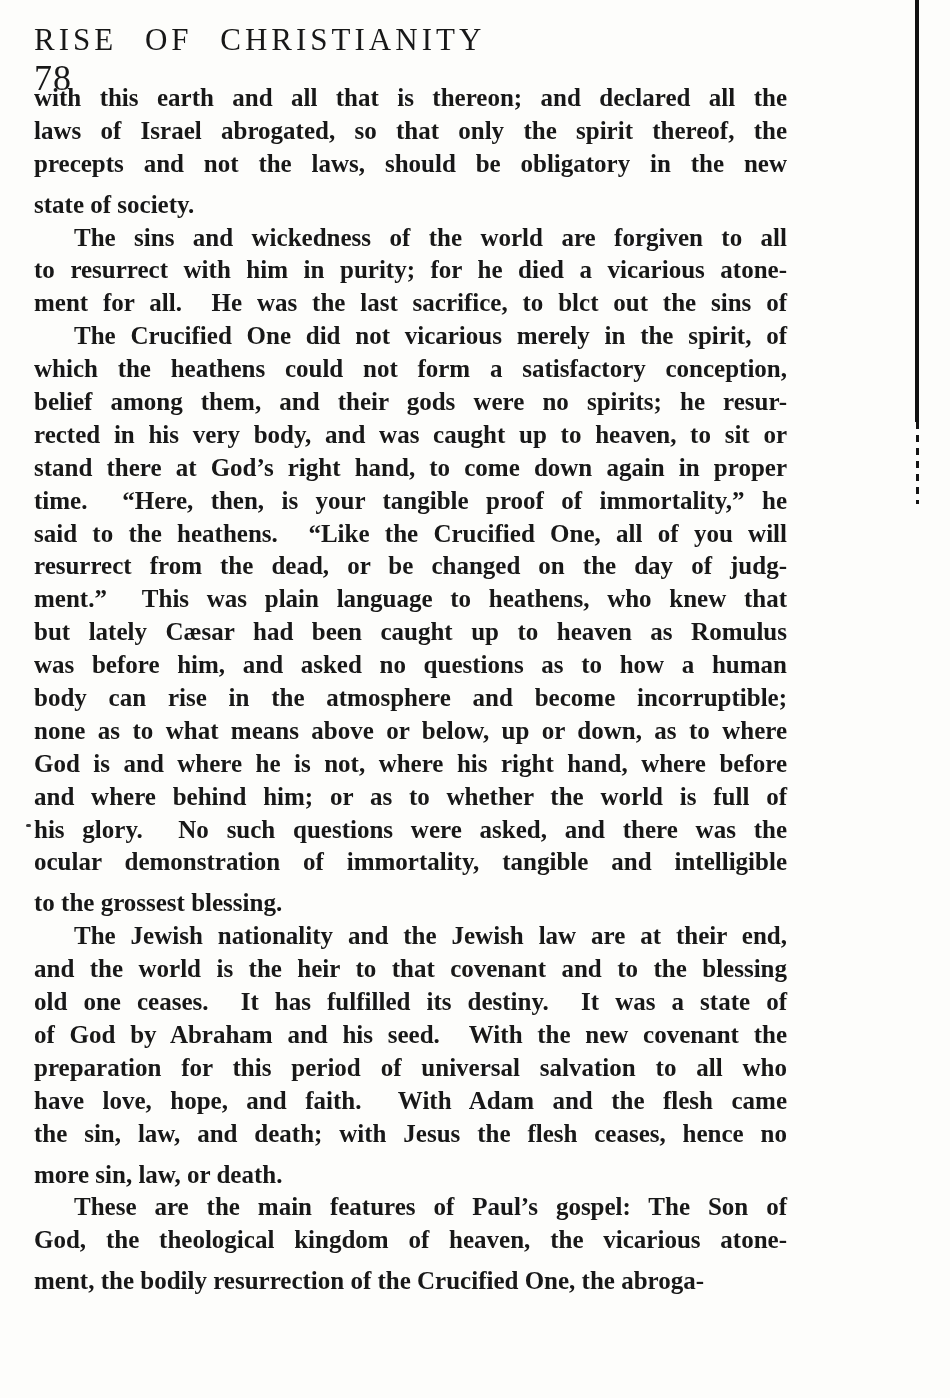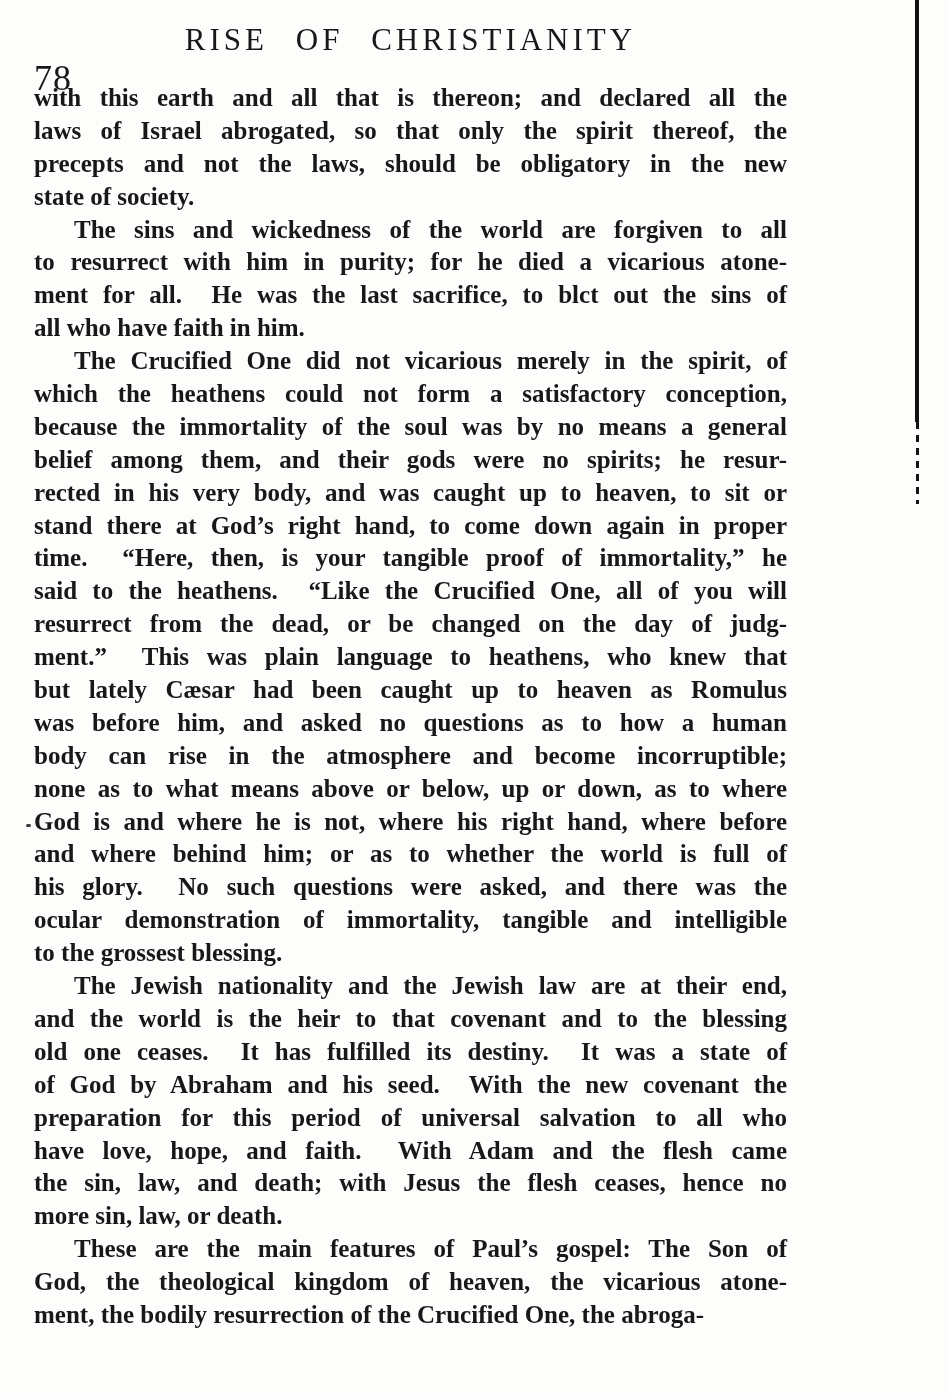--- a/index.html
+++ b/index.html
@@ -27,21 +27,21 @@
   .page-number {
     position: absolute;
     left: 0;
     top: 6px;
     font-size: 36px;
     letter-spacing: 1px;
     margin-top: 29px;
   }
   .running-title {
     display: block;
-    text-align: center;
+    text-align: left;
     font-size: 31px;
     letter-spacing: 4px;
     word-spacing: 16px;
     white-space: nowrap;
   }
   
   .text-block {
     position: absolute;
     top: 82px;
     left: 34px;
@@ -54,20 +54,21 @@
   .line {
     white-space: pre-wrap;
     text-align: justify;
     text-align-last: justify;
     height: 32.9px;
     overflow: visible;
   }
   .line.indent { text-indent: 40px; }
   .line.end {
     text-align-last: left;
+    margin-top: 8px;
   }
   
   .edge-line-solid {
     position: absolute;
     left: 915px;
     top: 0;
     width: 4px;
     height: 422px;
     background: #111111;
   }
@@ -105,27 +106,25 @@
       <div class="line">with this earth and all that is thereon; and declared all the</div>
       <div class="line">laws of Israel abrogated, so that only the spirit thereof, the</div>
       <div class="line">precepts and not the laws, should be obligatory in the new</div>
       <div class="line end">state of society.</div>
     </div>
 
     <div class="para">
       <div class="line indent">The sins and wickedness of the world are forgiven to all</div>
       <div class="line">to resurrect with him in purity; for he died a vicarious atone-</div>
       <div class="line">ment for all.  He was the last sacrifice, to blct out the sins of</div>
-      <div class="line end">all who have faith in him.</div>
     </div>
 
     <div class="para">
       <div class="line indent">The Crucified One did not vicarious merely in the spirit, of</div>
       <div class="line">which the heathens could not form a satisfactory conception,</div>
-      <div class="line">because the immortality of the soul was by no means a general</div>
       <div class="line">belief among them, and their gods were no spirits; he resur-</div>
       <div class="line">rected in his very body, and was caught up to heaven, to sit or</div>
       <div class="line">stand there at God’s right hand, to come down again in proper</div>
       <div class="line">time.  “Here, then, is your tangible proof of immortality,” he</div>
       <div class="line">said to the heathens.  “Like the Crucified One, all of you will</div>
       <div class="line">resurrect from the dead, or be changed on the day of judg-</div>
       <div class="line">ment.”  This was plain language to heathens, who knew that</div>
       <div class="line">but lately Cæsar had been caught up to heaven as Romulus</div>
       <div class="line">was before him, and asked no questions as to how a human</div>
       <div class="line">body can rise in the atmosphere and become incorruptible;</div>

